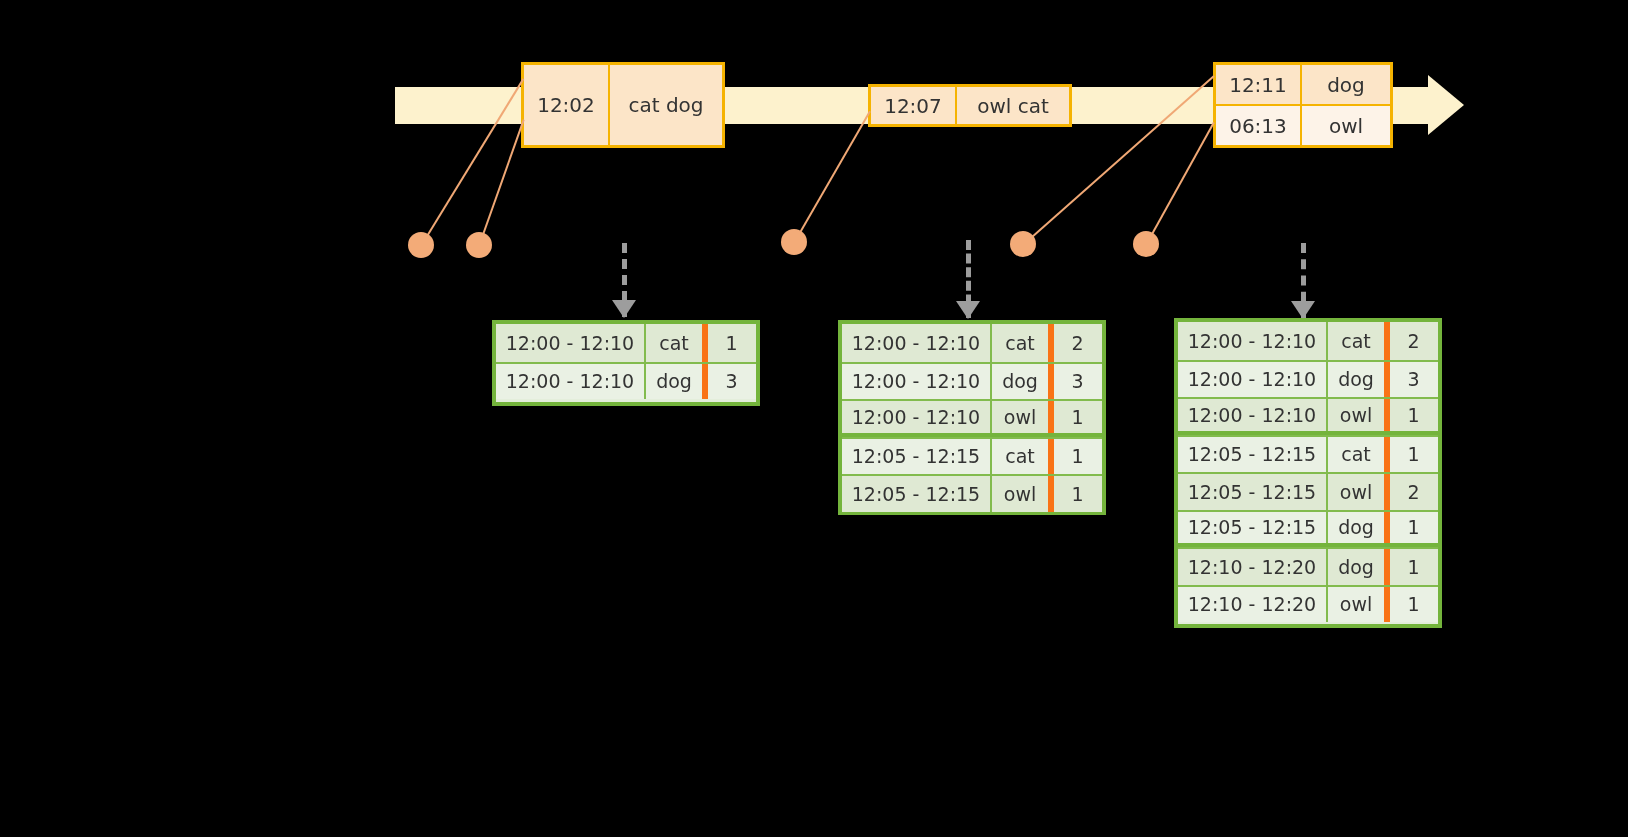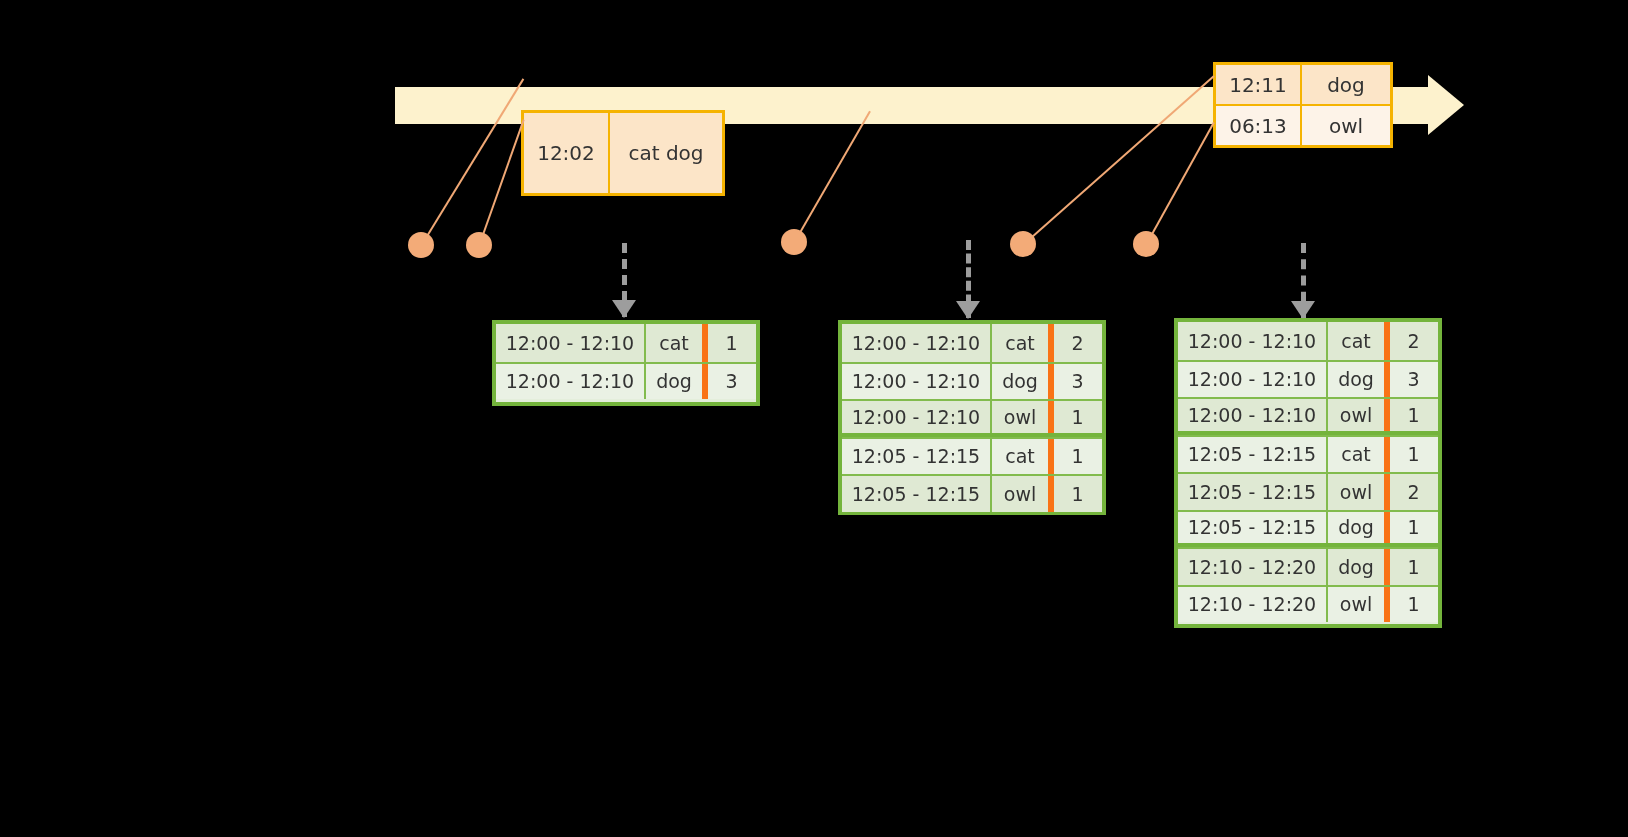--- a/index.html
+++ b/index.html
@@ -121,27 +121,33 @@
   }
 </style>
 </head>
 <body>
 
 <div id="stage">
 
   <div class="timeline-bar" style="left:395px;top:87px;width:1034px;height:37px;"></div>
   <div class="timeline-arrowhead" style="left:1428px;top:75px;"></div>
 
-  <div class="event-box" style="left:521px;top:62px;width:204px;height:86px;margin-top:48px;">
+  <div class="event-box" style="left:521px;top:62px;width:204px;height:86px;">
     <div class="event-row tone-a">
       <div class="event-time">12:02</div>
       <div class="event-words">cat dog</div>
     </div>
   </div>
 
+  <div class="event-box" style="left:868px;top:84px;width:204px;height:43px;">
+    <div class="event-row tone-a">
+      <div class="event-time">12:07</div>
+      <div class="event-words">owl cat</div>
+    </div>
+  </div>
 
   <div class="event-box" style="left:1213px;top:62px;width:180px;height:86px;">
     <div class="event-row tone-a">
       <div class="event-time">12:11</div>
       <div class="event-words">dog</div>
     </div>
     <div class="event-row tone-b">
       <div class="event-time">06:13</div>
       <div class="event-words">owl</div>
     </div>

